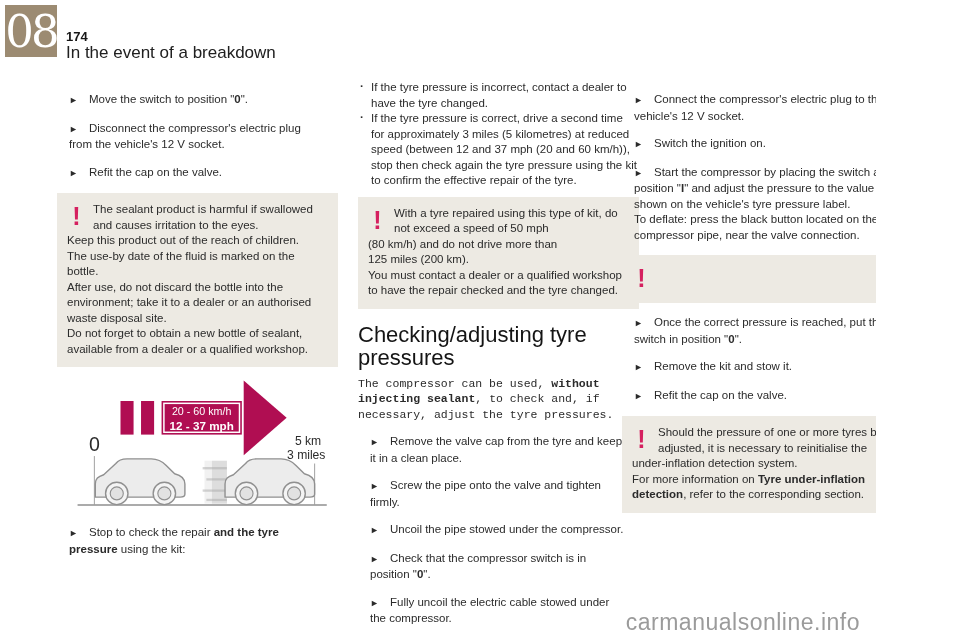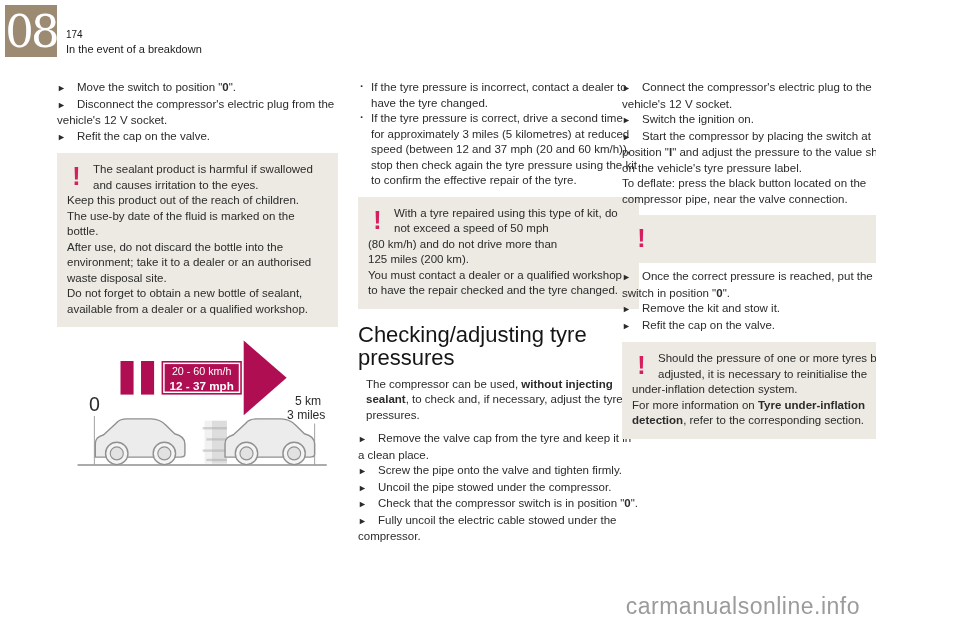--- a/index.html
+++ b/index.html
@@ -1,41 +1,41 @@
 <!DOCTYPE html>
 <html><head>
 <meta charset="utf-8">
 <style>
   html,body{margin:0;padding:0;background:#fff;}
   .page{position:relative;width:876px;height:640px;background:#ffffff;overflow:hidden;
         font-family:"Liberation Sans",sans-serif;color:#2b2b2b;}
   .badge{position:absolute;left:5px;top:5px;width:52px;height:52px;background:#9c8b72;
          color:#fff;text-align:center;}
   .badge .num{font-family:"DejaVu Serif",serif;font-size:45px;line-height:54px;letter-spacing:-3px;font-weight:400;}
-  .pgnum{position:absolute;left:66px;top:29px;font-size:10px;font-weight:400;color:#161616;}
-  .sectitle{position:absolute;left:66px;top:43px;font-size:11px;color:#202020;}
+  .pgnum{position:absolute;left:66px;top:29px;font-size:13px;font-weight:700;color:#161616;}
+  .sectitle{position:absolute;left:66px;top:43px;font-size:17px;color:#202020;}
   .col{position:absolute;top:80px;width:281px;font-size:11.5px;line-height:15.5px;}
   .col1{left:57px;}  .col2{left:358px;}  .col3{left:622px;}
-  .step{margin:0;padding:0;}
+  .step{margin:12px;padding:0;}
   .mk{display:inline-block;width:20px;font-size:9px;color:#2b2b2b;}
   .cond{position:relative;padding-left:13px;margin:0;}
   .mk2{position:absolute;left:2px;top:-1px;font-weight:700;}
   .seg,.wtext{white-space:pre-line;}
   .b{font-weight:700;}
   .warnbox{background:#edeae3;padding:9px 10px 10px 10px;margin:8px 0 6px 0;overflow:hidden;}
   .bang{float:left;width:13px;font-size:25px;line-height:25px;font-weight:700;color:#d5205f;
         margin:2px 10px 2px 3px;text-align:center;}
   .heading{font-size:22px;line-height:23px;font-weight:400;color:#141414;margin:14px 0 7px 0;}
-  .intro{margin:8px;}
+  .intro{margin:0;font-family:Liberation Mono, monospace;}
   .illus{display:block;margin:5px 0 4px 0;width:281px;height:140px;}
   .t-kmh{font-size:11.5px;fill:#ffffff;text-anchor:middle;}
   .t-mph{font-size:12.5px;font-weight:700;fill:#ffffff;text-anchor:middle;}
   .t-zero{font-size:21px;fill:#2b2b2b;text-anchor:middle;}
   .t-dist{font-size:13px;fill:#2b2b2b;text-anchor:middle;}
-  .watermark{position:absolute;right:16px;bottom:20px;font-size:23px;color:#9b9b9b;letter-spacing:0.5px;}
+  .watermark{position:absolute;right:16px;bottom:4px;font-size:23px;color:#9b9b9b;letter-spacing:0.5px;}
 </style>
 </head>
 <body>
 
 <div class="page">
 
   <div class="badge">
     <div class="num">08</div>
   </div>
   <div class="pgnum">174</div>
@@ -84,20 +84,21 @@
         <rect x="148" y="94" width="24" height="46" fill="#bdbdbd" opacity="0.22"></rect>
         <rect x="156" y="94" width="16" height="46" fill="#b0b0b0" opacity="0.3"></rect>
         <line x1="146" y1="102" x2="172" y2="102" stroke="#ababab" stroke-width="2.5" opacity="0.5"></line>
         <line x1="150" y1="114" x2="172" y2="114" stroke="#ababab" stroke-width="2.5" opacity="0.5"></line>
         <line x1="146" y1="126" x2="172" y2="126" stroke="#ababab" stroke-width="2.5" opacity="0.5"></line>
         <line x1="150" y1="136" x2="172" y2="136" stroke="#ababab" stroke-width="2.5" opacity="0.5"></line>
       </g>
       <use href="#carbody" x="167" y="88"></use>
     </svg>
 
+    <p class="step"><span class="mk">►</span><span class="seg"><span>Stop to check the repair </span><span class="b">and the tyre pressure</span><span> using the kit:</span></span></p>
   </div>
 
   <div class="col col2">
     <p class="cond"><span class="mk2">·</span><span class="seg"><span>If the tyre pressure is incorrect, contact a dealer to have the tyre changed.</span></span></p>
     <p class="cond"><span class="mk2">·</span><span class="seg"><span>If the tyre pressure is correct, drive a second time for approximately 3 miles (5 kilometres) at reduced speed (between 12 and 37 mph (20 and 60 km/h)), stop then check again the tyre pressure using the kit to confirm the effective repair of the tyre.</span></span></p>
 
     <div class="warnbox">
       <span class="bang">!</span><span class="wtext"><span>With a tyre repaired using this type of kit, do not exceed a speed of 50 mph
 (80 km/h) and do not drive more than
 125 miles (200 km).

